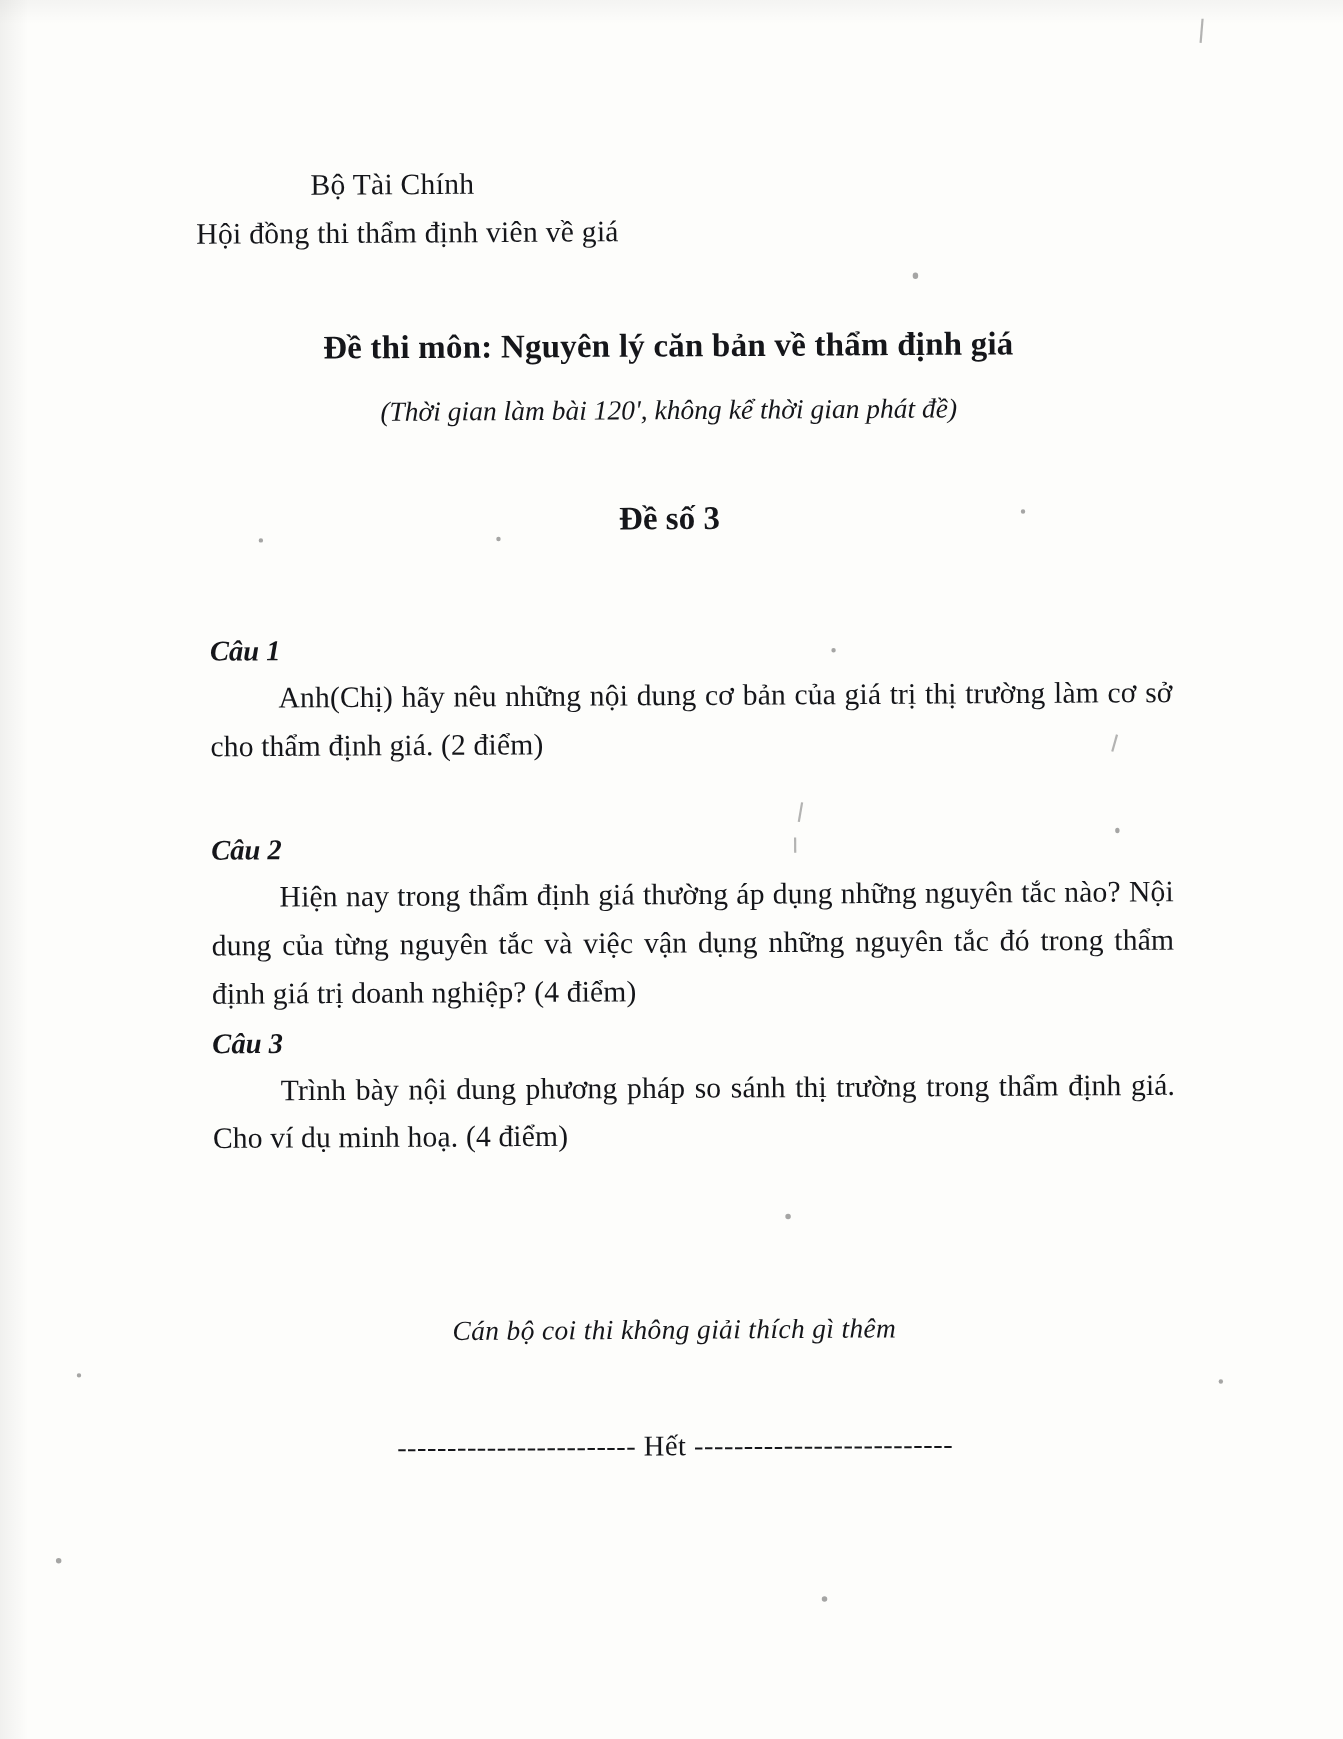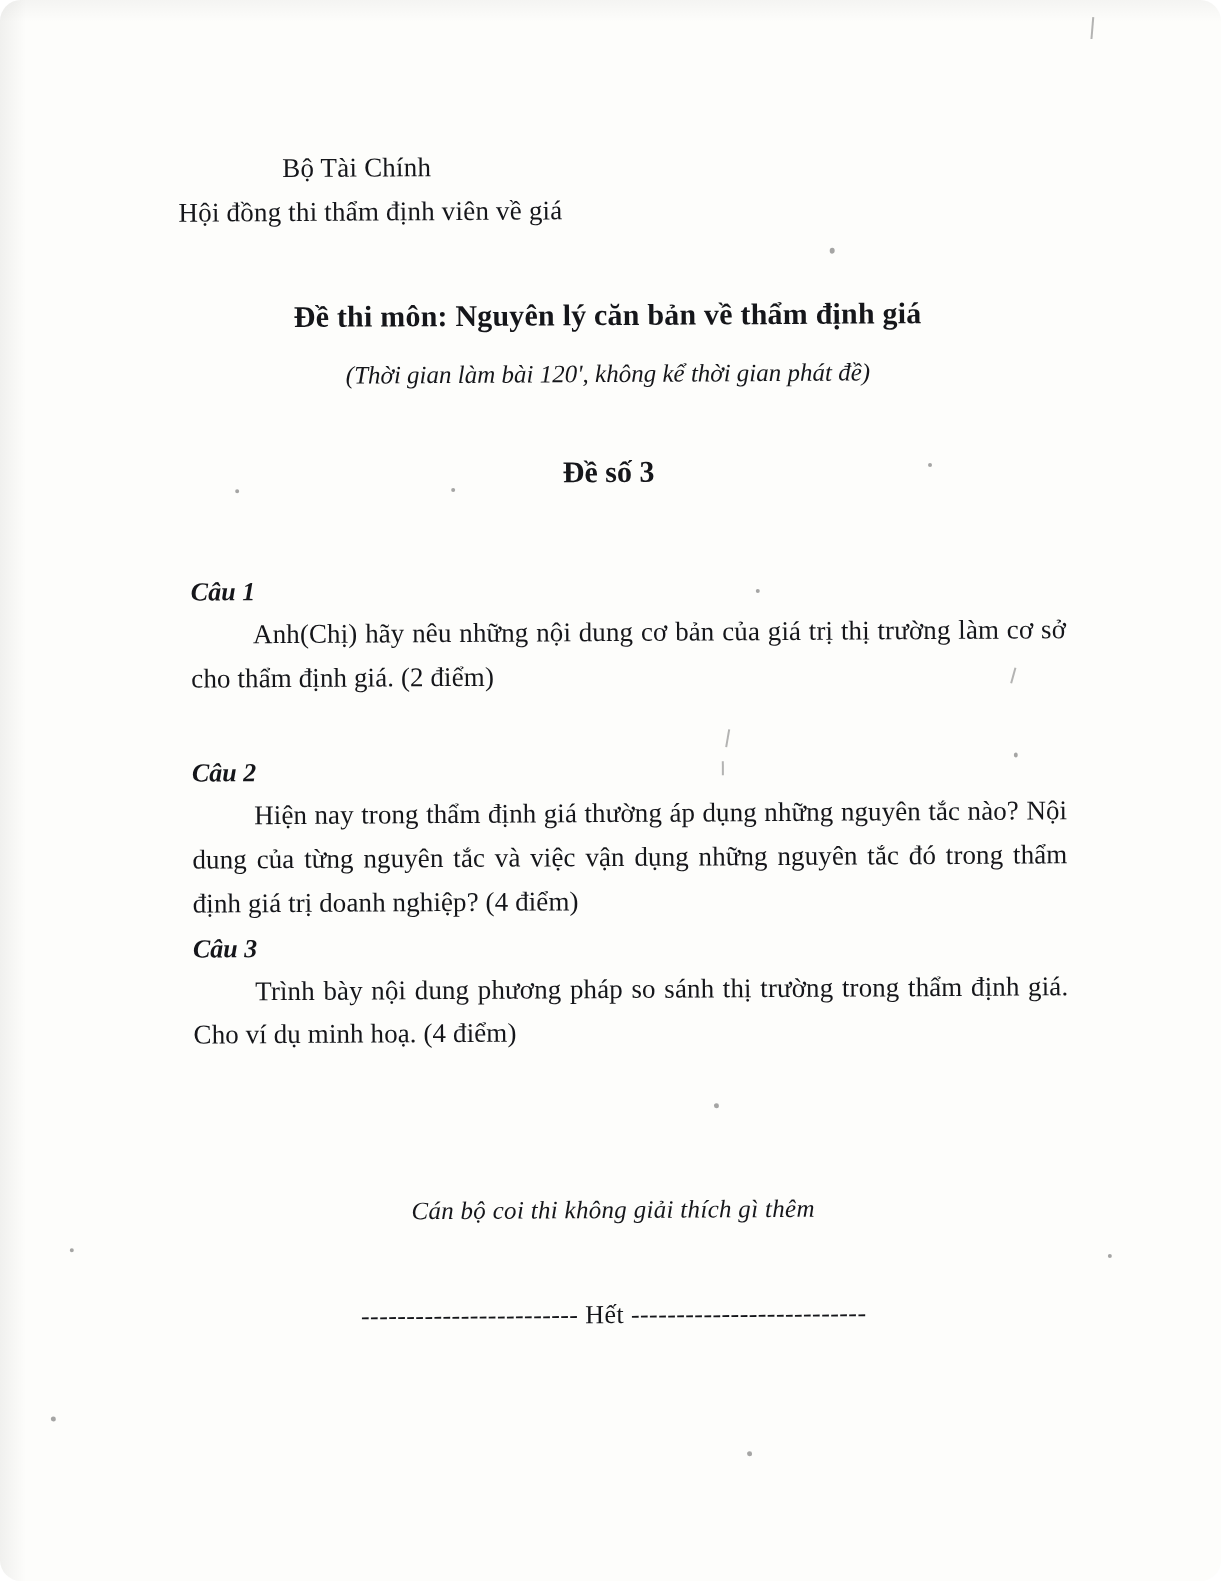--- a/index.html
+++ b/index.html
@@ -18,21 +18,20 @@
   }
 
   
   .page {
     position: absolute;
     inset: 0;
     background:
       linear-gradient(to right, rgba(0,0,0,0.05) 0px, rgba(0,0,0,0.0) 26px),
       linear-gradient(to bottom, rgba(0,0,0,0.035) 0px, rgba(0,0,0,0.0) 22px),
       #fdfdfb;
-    border-radius: 21px;
   }
 
   .content {
     position: absolute;
     left: 0;
     top: 0;
     width: 1221px;
     height: 1581px;
     transform: rotate(-0.35deg);
     transform-origin: 610px 790px;

